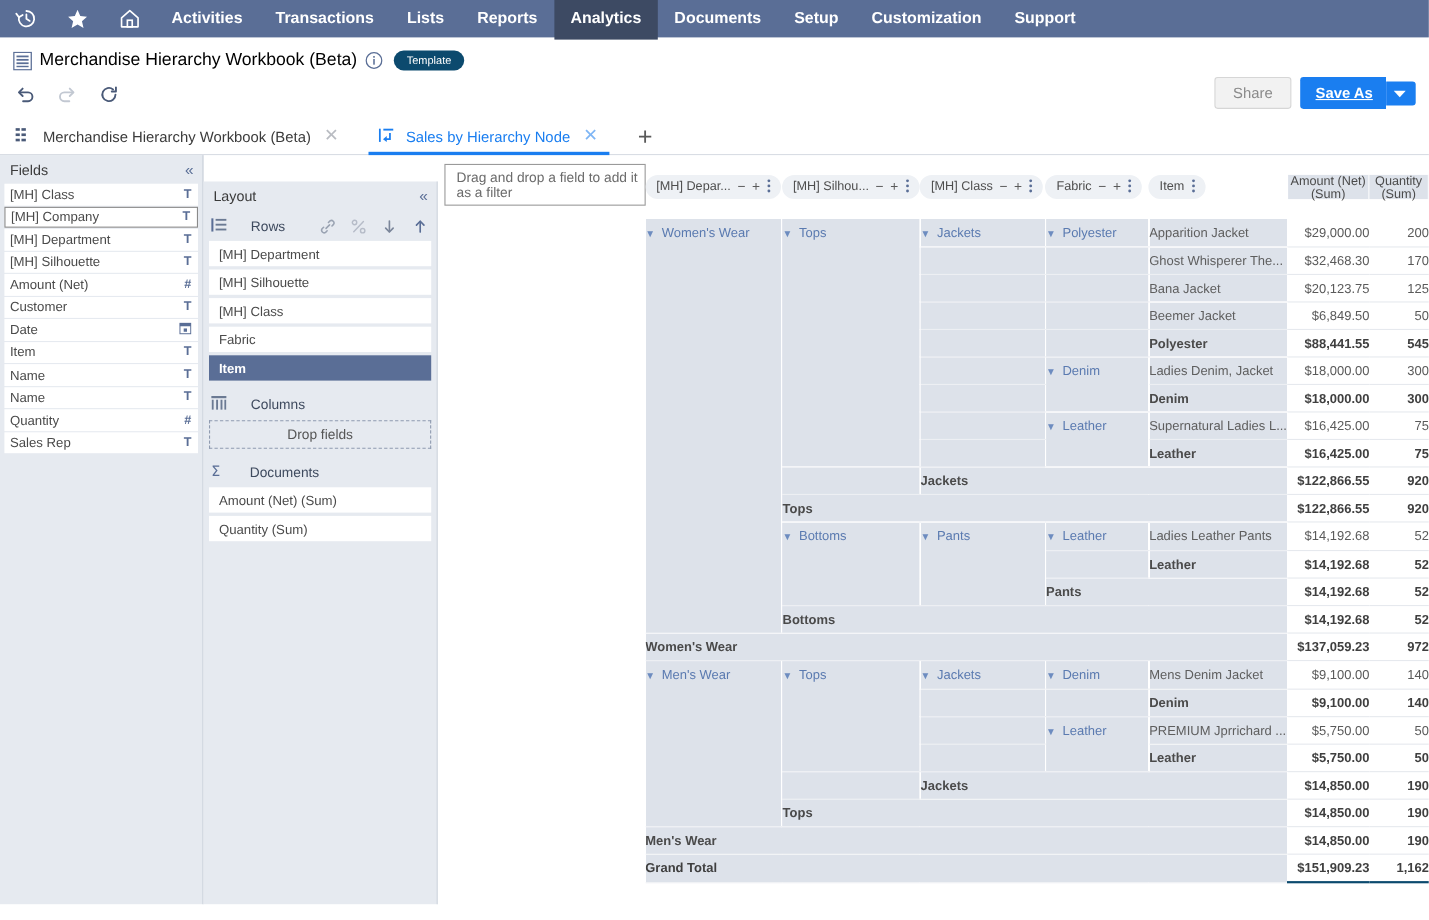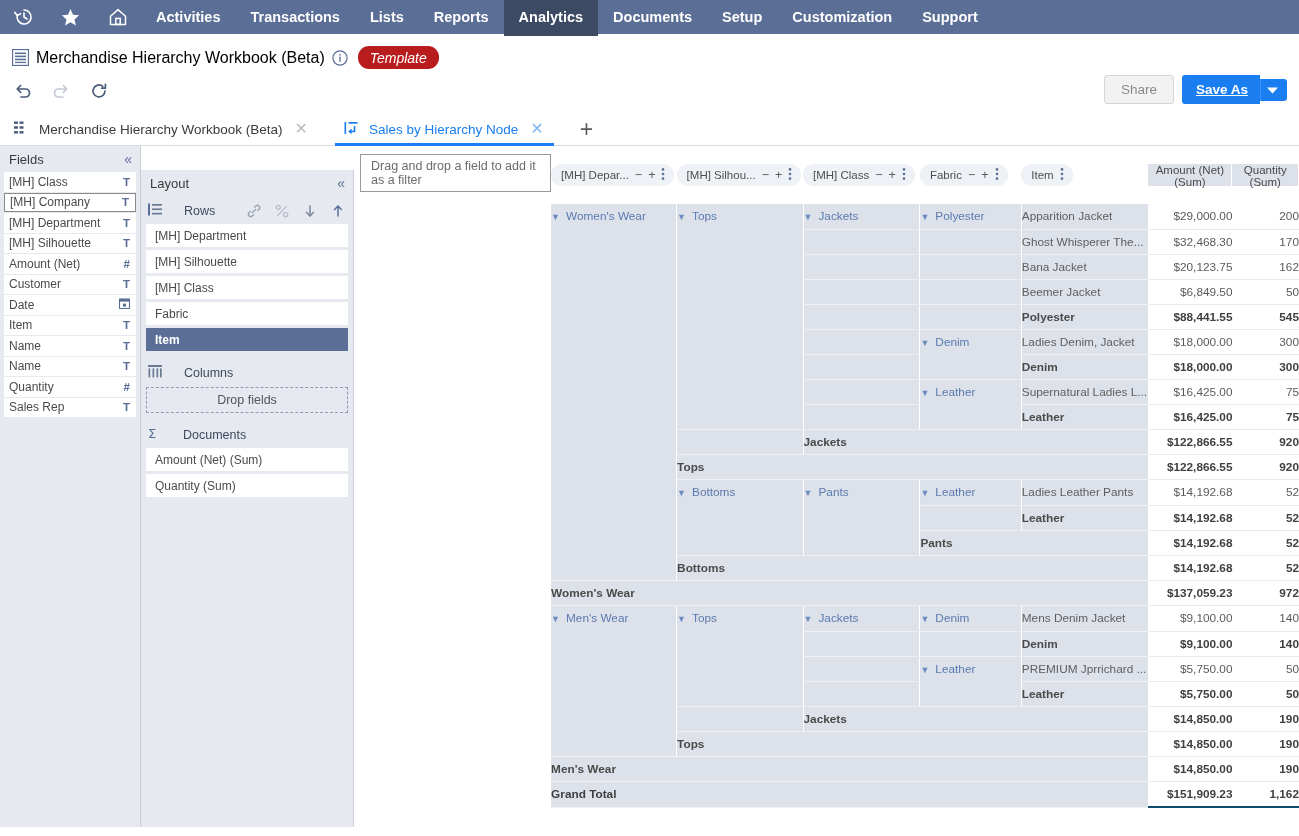--- a/index.html
+++ b/index.html
@@ -30,22 +30,22 @@
     font-size: 14.5px; font-weight: bold;
     color: #ffffff; cursor: pointer; white-space: nowrap;
   }
   #topnav .menuitem.active { background: #3d4a63; }
 
   
   #titlebar { padding: 12px 0 0 12px; display: flex; align-items: center; gap: 7px; }
   #titlebar .wbicon { width: 17px; height: 17px; display:inline-block; }
   #info-icon { width: 16px; height: 16px; display:inline-block; cursor:pointer; }
   #template-badge {
-    background: #b91c1c; color: #fff; font-size: 14px;
-    border-radius: 11px; padding: 3.5px 12px; margin-left: 3px; font-style: italic;
+    background: #0c4a6e; color: #fff; font-size: 10px;
+    border-radius: 11px; padding: 3.5px 12px; margin-left: 3px;
   }
 
   
   #toolbar {
     height: 44px; display: flex; align-items: center;
     padding: 0 12px; position: relative;
   }
   #toolbar .tb-icons { display: flex; align-items: center; gap: 16px; }
   .tb-btn { width: 22px; height: 22px; display:flex; align-items:center; justify-content:center; cursor:pointer; }
   #toolbar .right { position: absolute; right: 12px; top: 6px; display: flex; align-items: center; gap: 8px; }
@@ -85,21 +85,21 @@
     content:""; position: absolute; left: -9px; right: 0; bottom: -1px;
     height: 3px; background: #1a7ef0;
   }
   #tab-add { font-size: 23px; color: #5a5a5a; line-height: 1; cursor: pointer; padding-bottom: 4px; font-weight: 300; }
 
   
   #workspace { display: flex; height: calc(836px - 38px - 40px - 44px - 33px); }
 
   
   #fields-panel {
-    width: 141px; background: #e6eaf0; border-right: 1px solid #c9cfd9;
+    width: 185px; background: #e6eaf0; border-right: 1px solid #c9cfd9;
     display: flex; flex-direction: column;
   }
   .panel-head {
     height: 26px; display: flex; align-items: center; justify-content: space-between;
     padding: 0 8px 0 9px; font-size: 13px; color: #3a3a3a;
   }
   .collapse-icon { color: #5a6e96; font-size: 14px; cursor: pointer; line-height:1; }
   #fields-list { padding: 0 4px; }
   .field-row {
     background: #fff; height: 19.5px; margin-bottom: 1px;
@@ -531,21 +531,21 @@
               <td class="blank"></td>
               <td class="dim leaf"><span>Ghost Whisperer The...</span></td>
               <td class="num">$32,468.30</td>
               <td class="num">170</td>
             </tr>
             <tr class="rowh">
               <td class="blank"></td>
               <td class="blank"></td>
               <td class="dim leaf"><span>Bana Jacket</span></td>
               <td class="num">$20,123.75</td>
-              <td class="num">162</td>
+              <td class="num">125</td>
             </tr>
             <tr class="rowh">
               <td class="blank"></td>
               <td class="blank"></td>
               <td class="dim leaf"><span>Beemer Jacket</span></td>
               <td class="num">$6,849.50</td>
               <td class="num">50</td>
             </tr>
             <tr class="rowh">
               <td class="blank"></td>

